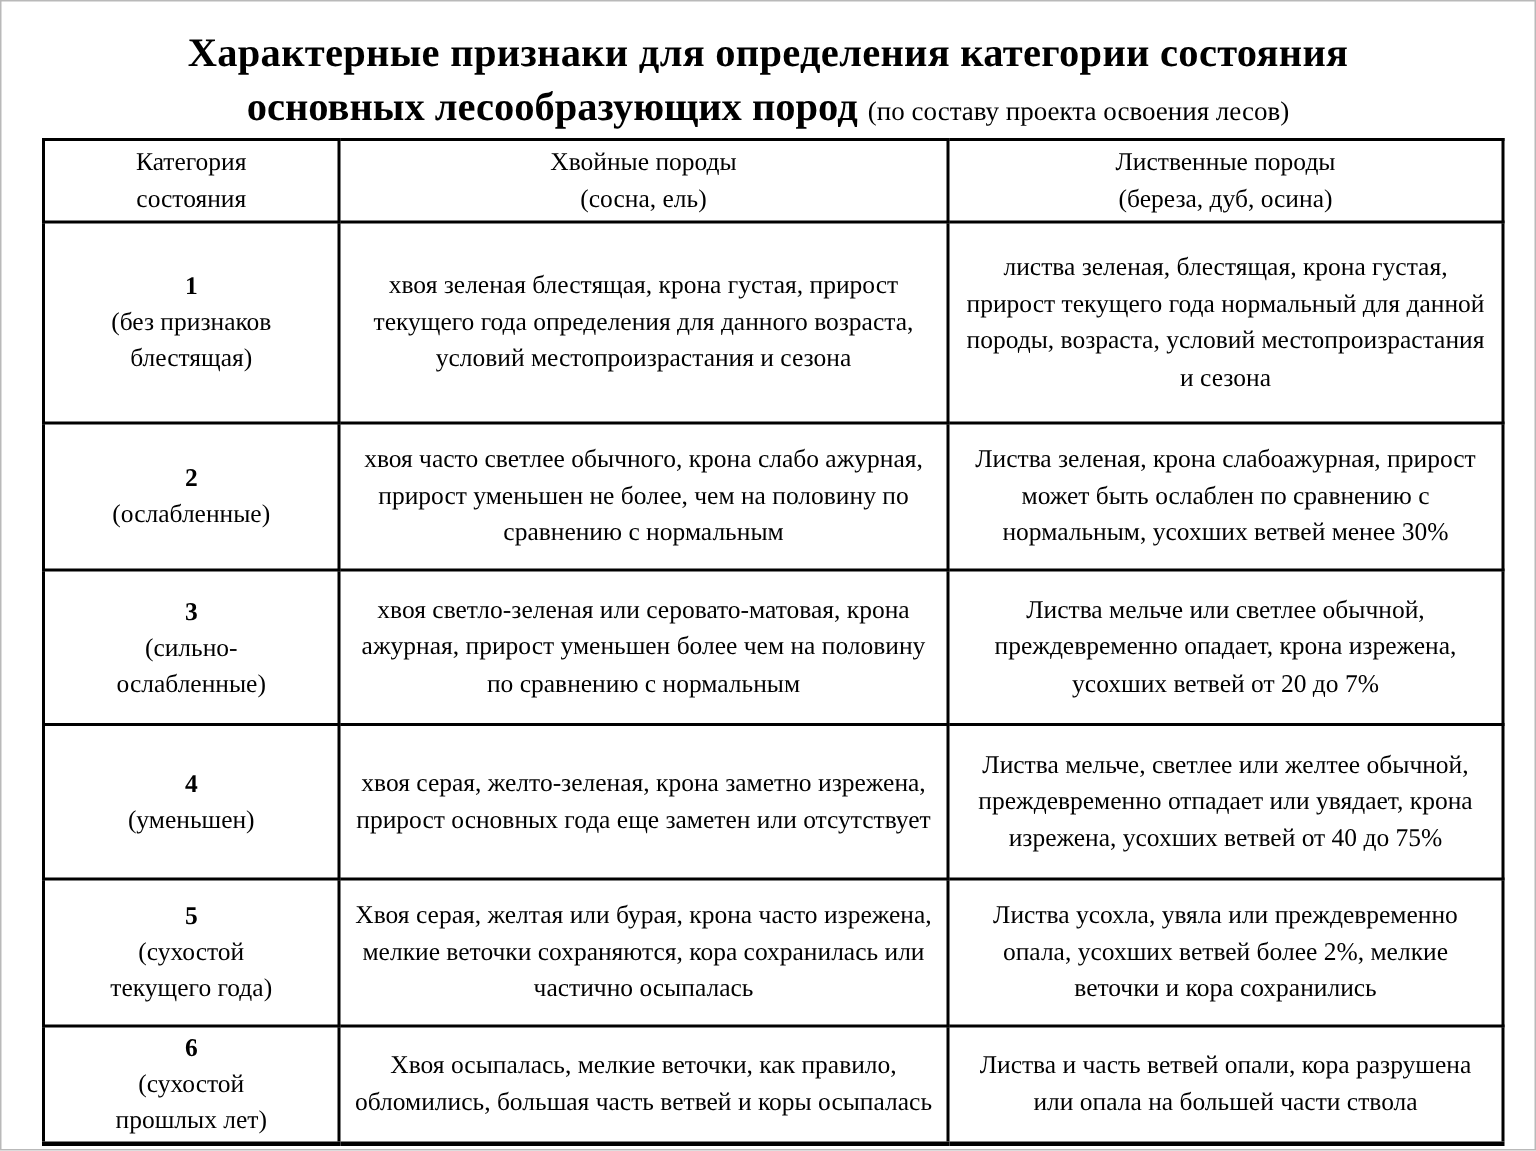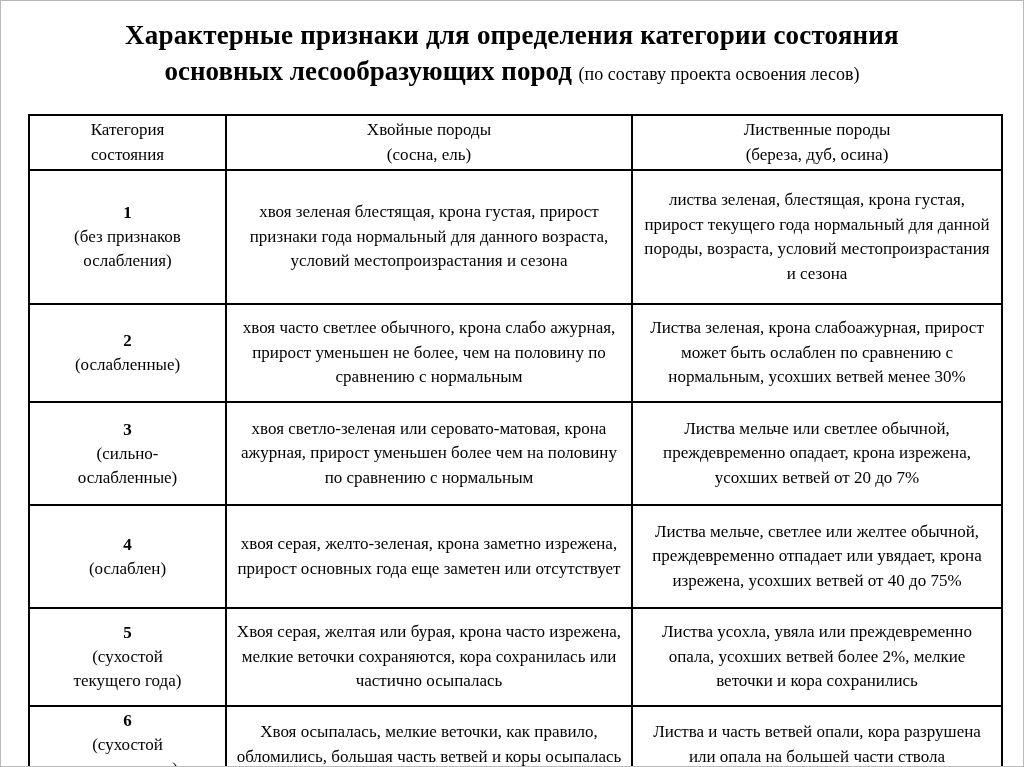--- a/index.html
+++ b/index.html
@@ -12,21 +12,21 @@
     height: 767px;
     position: relative;
     box-sizing: border-box;
     border: 1px solid #b9b9b9;
     font-family: "Liberation Serif", "DejaVu Serif", serif;
     color: #000000;
     overflow: hidden;
   }
   .title-block {
     text-align: center;
-    margin: 16px 30px 24px 30px;
+    margin: 16px 30px 2px 30px;
     font-weight: bold;
     line-height: 1.35;
   }
   .title-line1 {
     font-size: 27px;
     letter-spacing: 0.2px;
   }
   .title-line2 {
     font-size: 27px;
   }
@@ -102,23 +102,23 @@
 (сосна, ель)</th>
       <th class="pre">Лиственные породы
 (береза, дуб, осина)</th>
     </tr>
   </thead>
   <tbody>
     <tr class="row-0">
       <td>
         <div class="cat-number">1</div>
         <div class="cat-label">(без признаков
-ослабления)</div>
+блестящая)</div>
       </td>
-      <td>хвоя зеленая блестящая, крона густая, прирост признаки года нормальный для данного возраста, условий местопроизрастания и сезона</td>
+      <td>хвоя зеленая блестящая, крона густая, прирост текущего года определения для данного возраста, условий местопроизрастания и сезона</td>
       <td>листва зеленая, блестящая, крона густая, прирост текущего года нормальный для данной породы, возраста, условий местопроизрастания и сезона</td>
     </tr>
     <tr class="row-1">
       <td>
         <div class="cat-number">2</div>
         <div class="cat-label">(ослабленные)</div>
       </td>
       <td>хвоя часто светлее обычного, крона слабо ажурная, прирост уменьшен не более, чем на половину по сравнению с нормальным</td>
       <td>Листва зеленая, крона слабоажурная, прирост может быть ослаблен по сравнению с нормальным, усохших ветвей менее 30%</td>
     </tr>
@@ -127,21 +127,21 @@
         <div class="cat-number">3</div>
         <div class="cat-label">(сильно-
 ослабленные)</div>
       </td>
       <td>хвоя светло-зеленая или серовато-матовая, крона ажурная, прирост уменьшен более чем на половину по сравнению с нормальным</td>
       <td>Листва мельче или светлее обычной, преждевременно опадает, крона изрежена, усохших ветвей от 20 до 7%</td>
     </tr>
     <tr class="row-3">
       <td>
         <div class="cat-number">4</div>
-        <div class="cat-label">(ослаблен)</div>
+        <div class="cat-label">(уменьшен)</div>
       </td>
       <td>хвоя серая, желто-зеленая, крона заметно изрежена, прирост основных года еще заметен или отсутствует</td>
       <td>Листва мельче, светлее или желтее обычной, преждевременно отпадает или увядает, крона изрежена, усохших ветвей от 40 до 75%</td>
     </tr>
     <tr class="row-4">
       <td>
         <div class="cat-number">5</div>
         <div class="cat-label">(сухостой
 текущего года)</div>
       </td>

